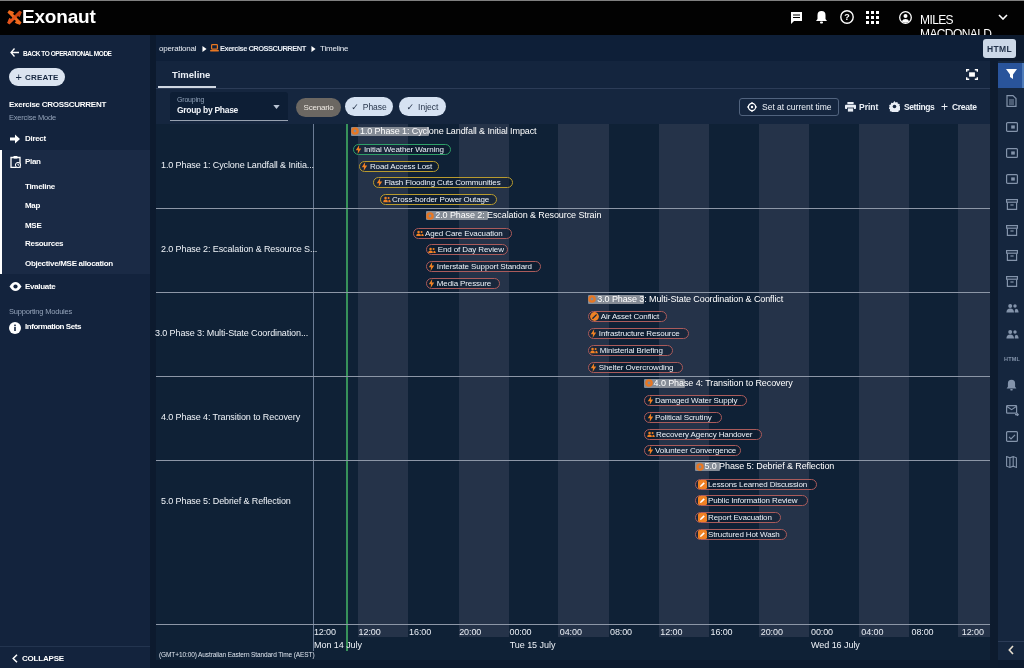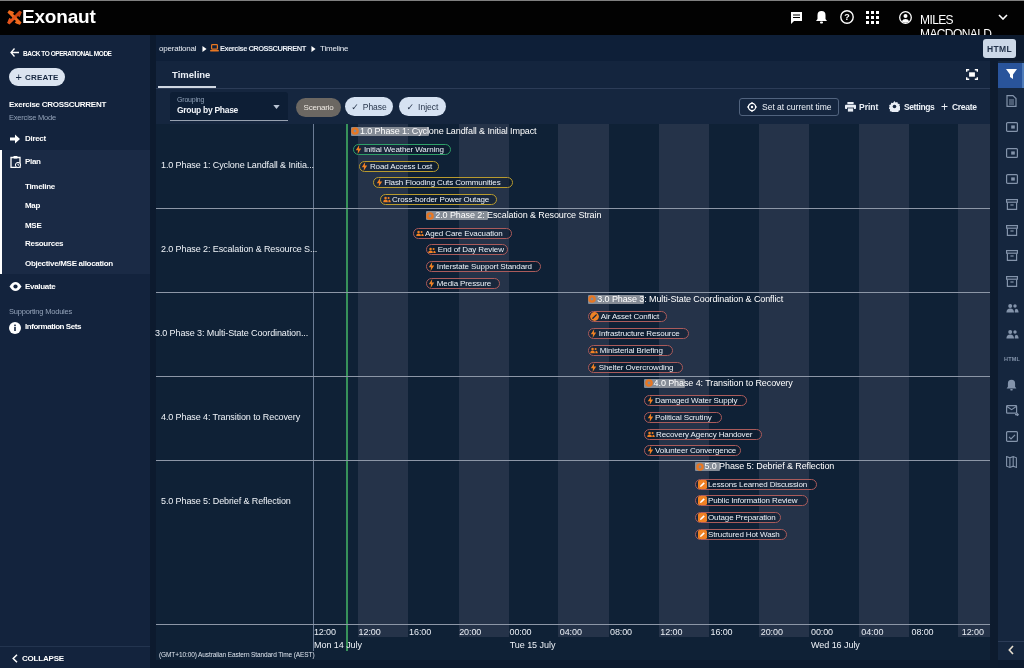--- a/index.html
+++ b/index.html
@@ -383,21 +383,21 @@
       <path d="M6.2 0.4 L8.6 2.8" stroke="#f08124" stroke-width="1.4"></path>
     </svg>
     <span>Public Information Review</span>
   </div>
 <div class="abs pill" style="left:695.0px;top:512.2px;width:85.6px;border:1px solid #aa5b5b">
     <svg width="9" height="9" viewBox="0 0 9 9">
       <rect x="0" y="0" width="9" height="9" rx="1.6" fill="#f08124"></rect>
       <path d="M2 7 L2.4 5.4 L5.6 2.2 L6.8 3.4 L3.6 6.6 Z" fill="#fff"></path>
       <path d="M6.2 0.4 L8.6 2.8" stroke="#f08124" stroke-width="1.4"></path>
     </svg>
-    <span>Outage Preparation</span>
+    <span>Report Evacuation</span>
   </div>
 <div class="abs pill" style="left:695.0px;top:529.0px;width:92.2px;border:1px solid #aa5b5b">
     <svg width="9" height="9" viewBox="0 0 9 9">
       <rect x="0" y="0" width="9" height="9" rx="1.6" fill="#f08124"></rect>
       <path d="M2 7 L2.4 5.4 L5.6 2.2 L6.8 3.4 L3.6 6.6 Z" fill="#fff"></path>
       <path d="M6.2 0.4 L8.6 2.8" stroke="#f08124" stroke-width="1.4"></path>
     </svg>
     <span>Structured Hot Wash</span>
   </div>
 <div class="abs timelab" style="left:313.9px;top:627px">12:00</div>

